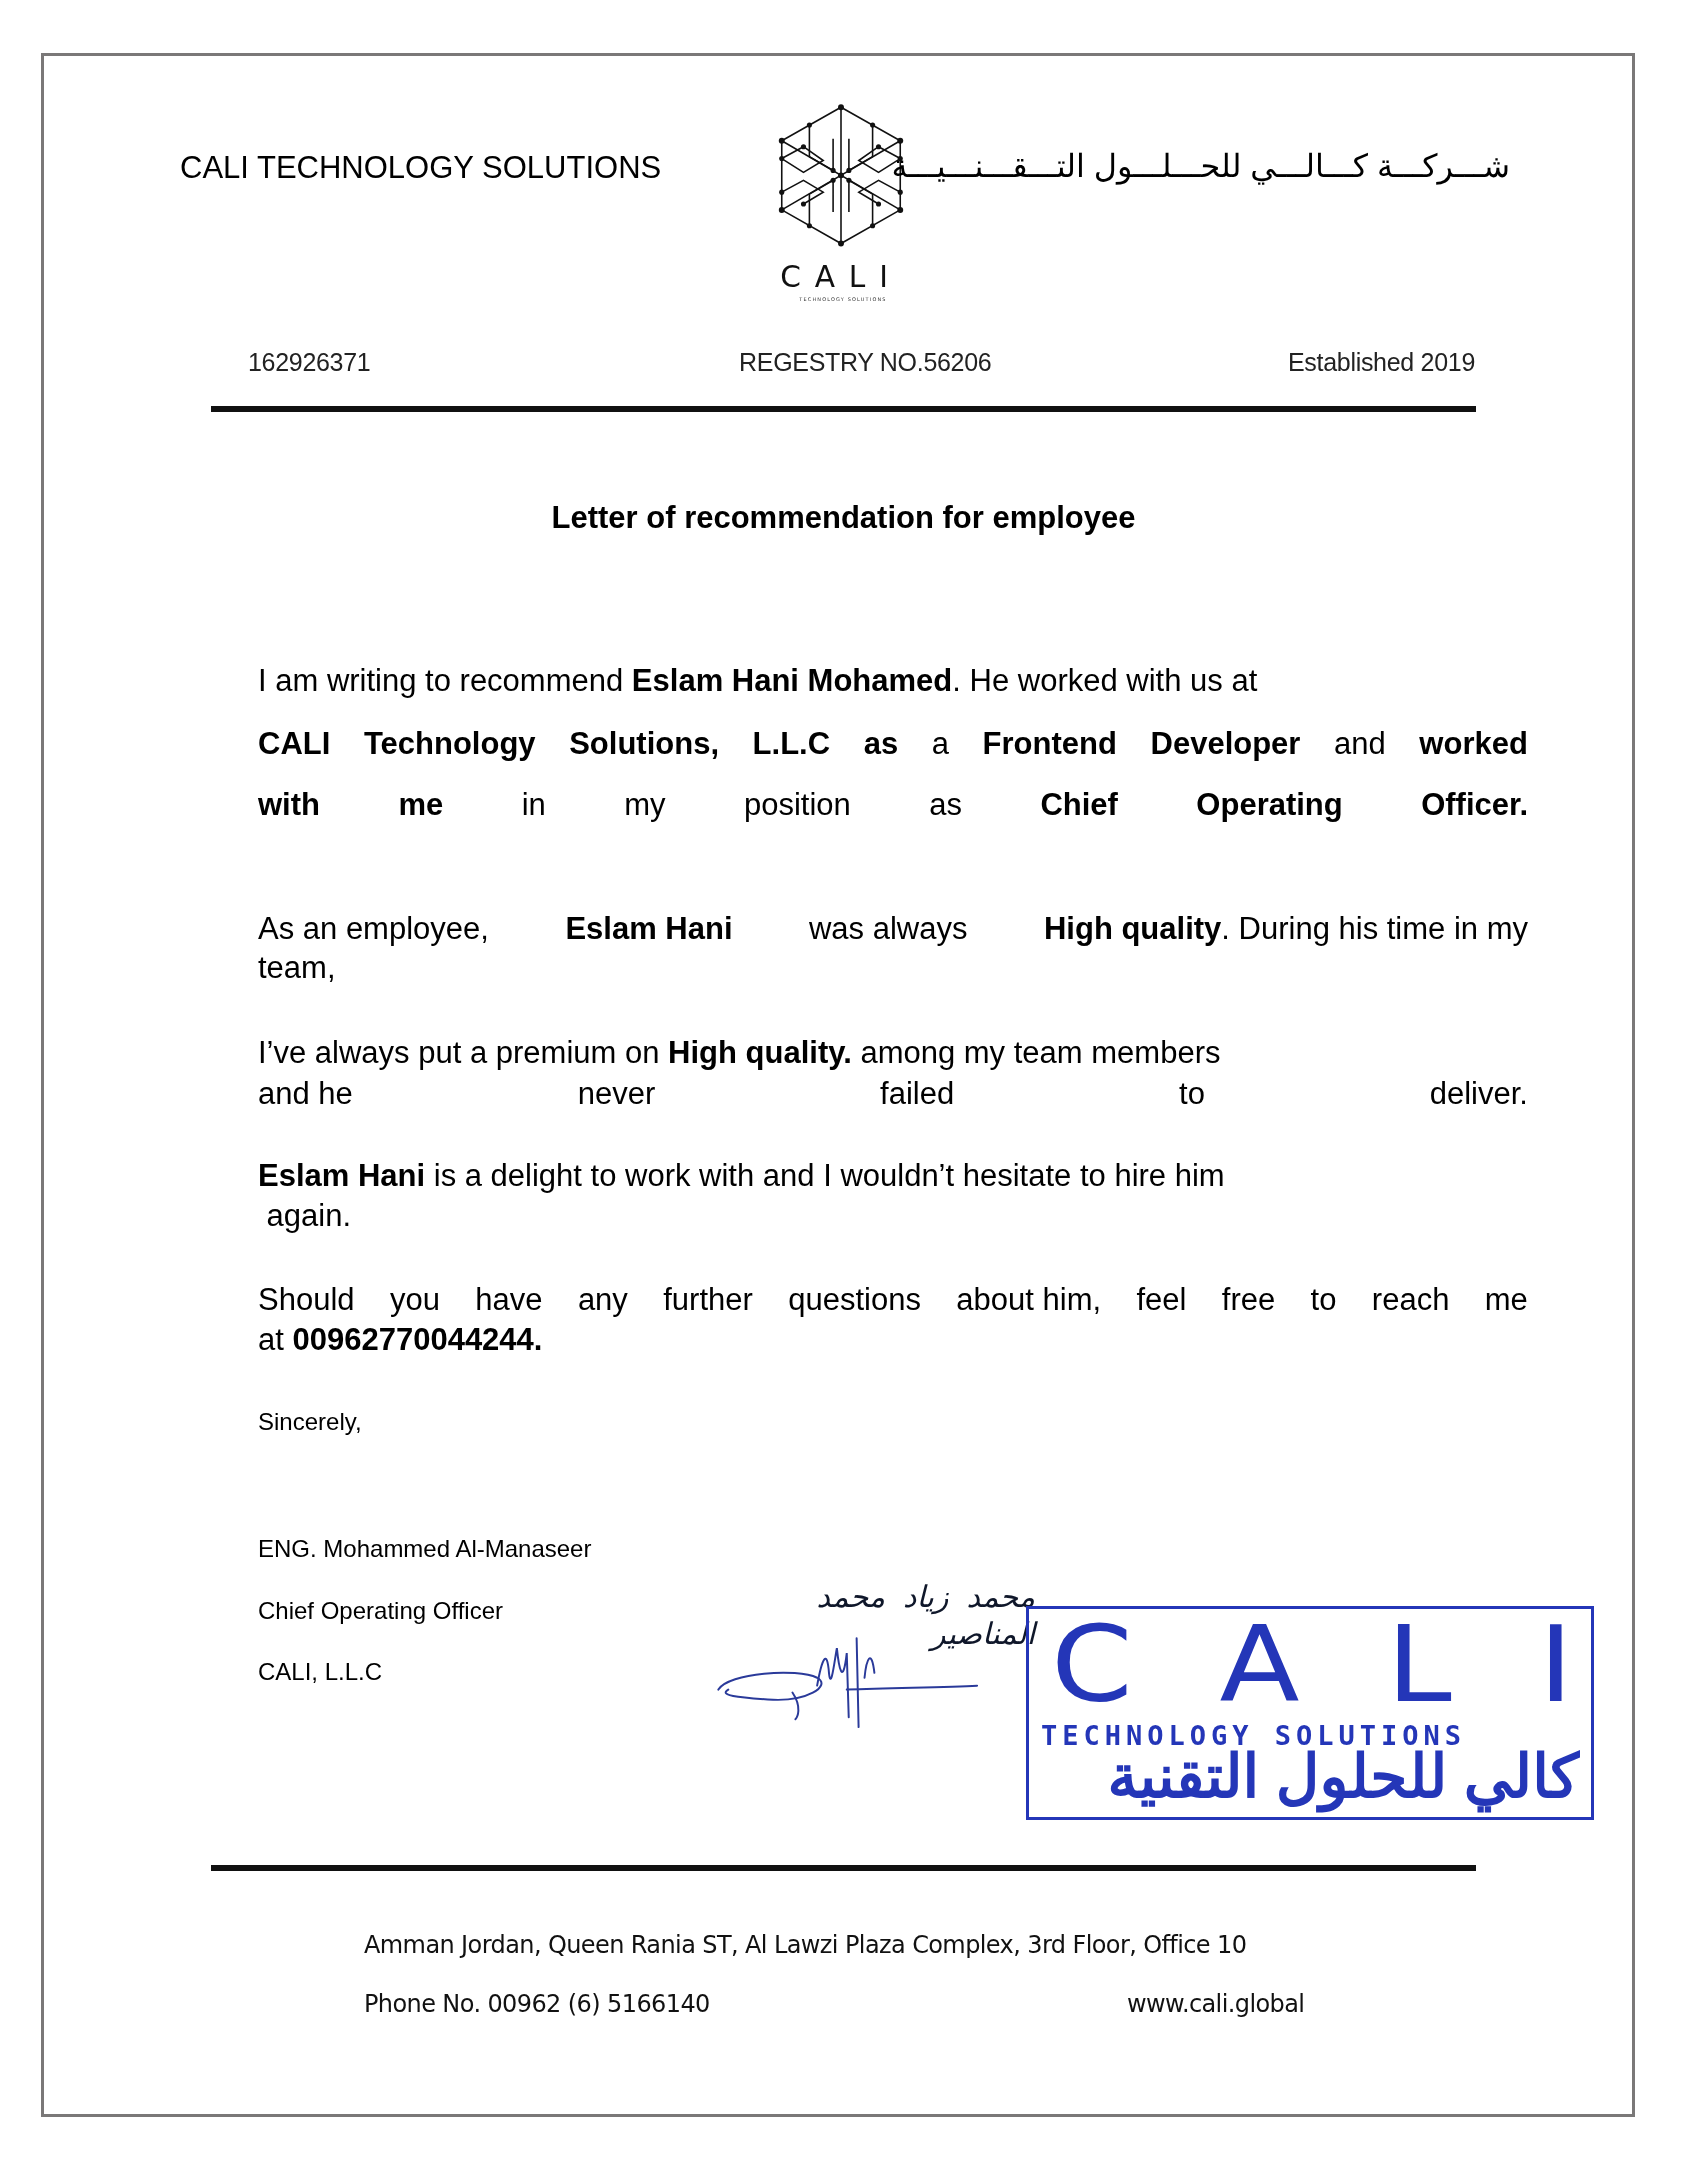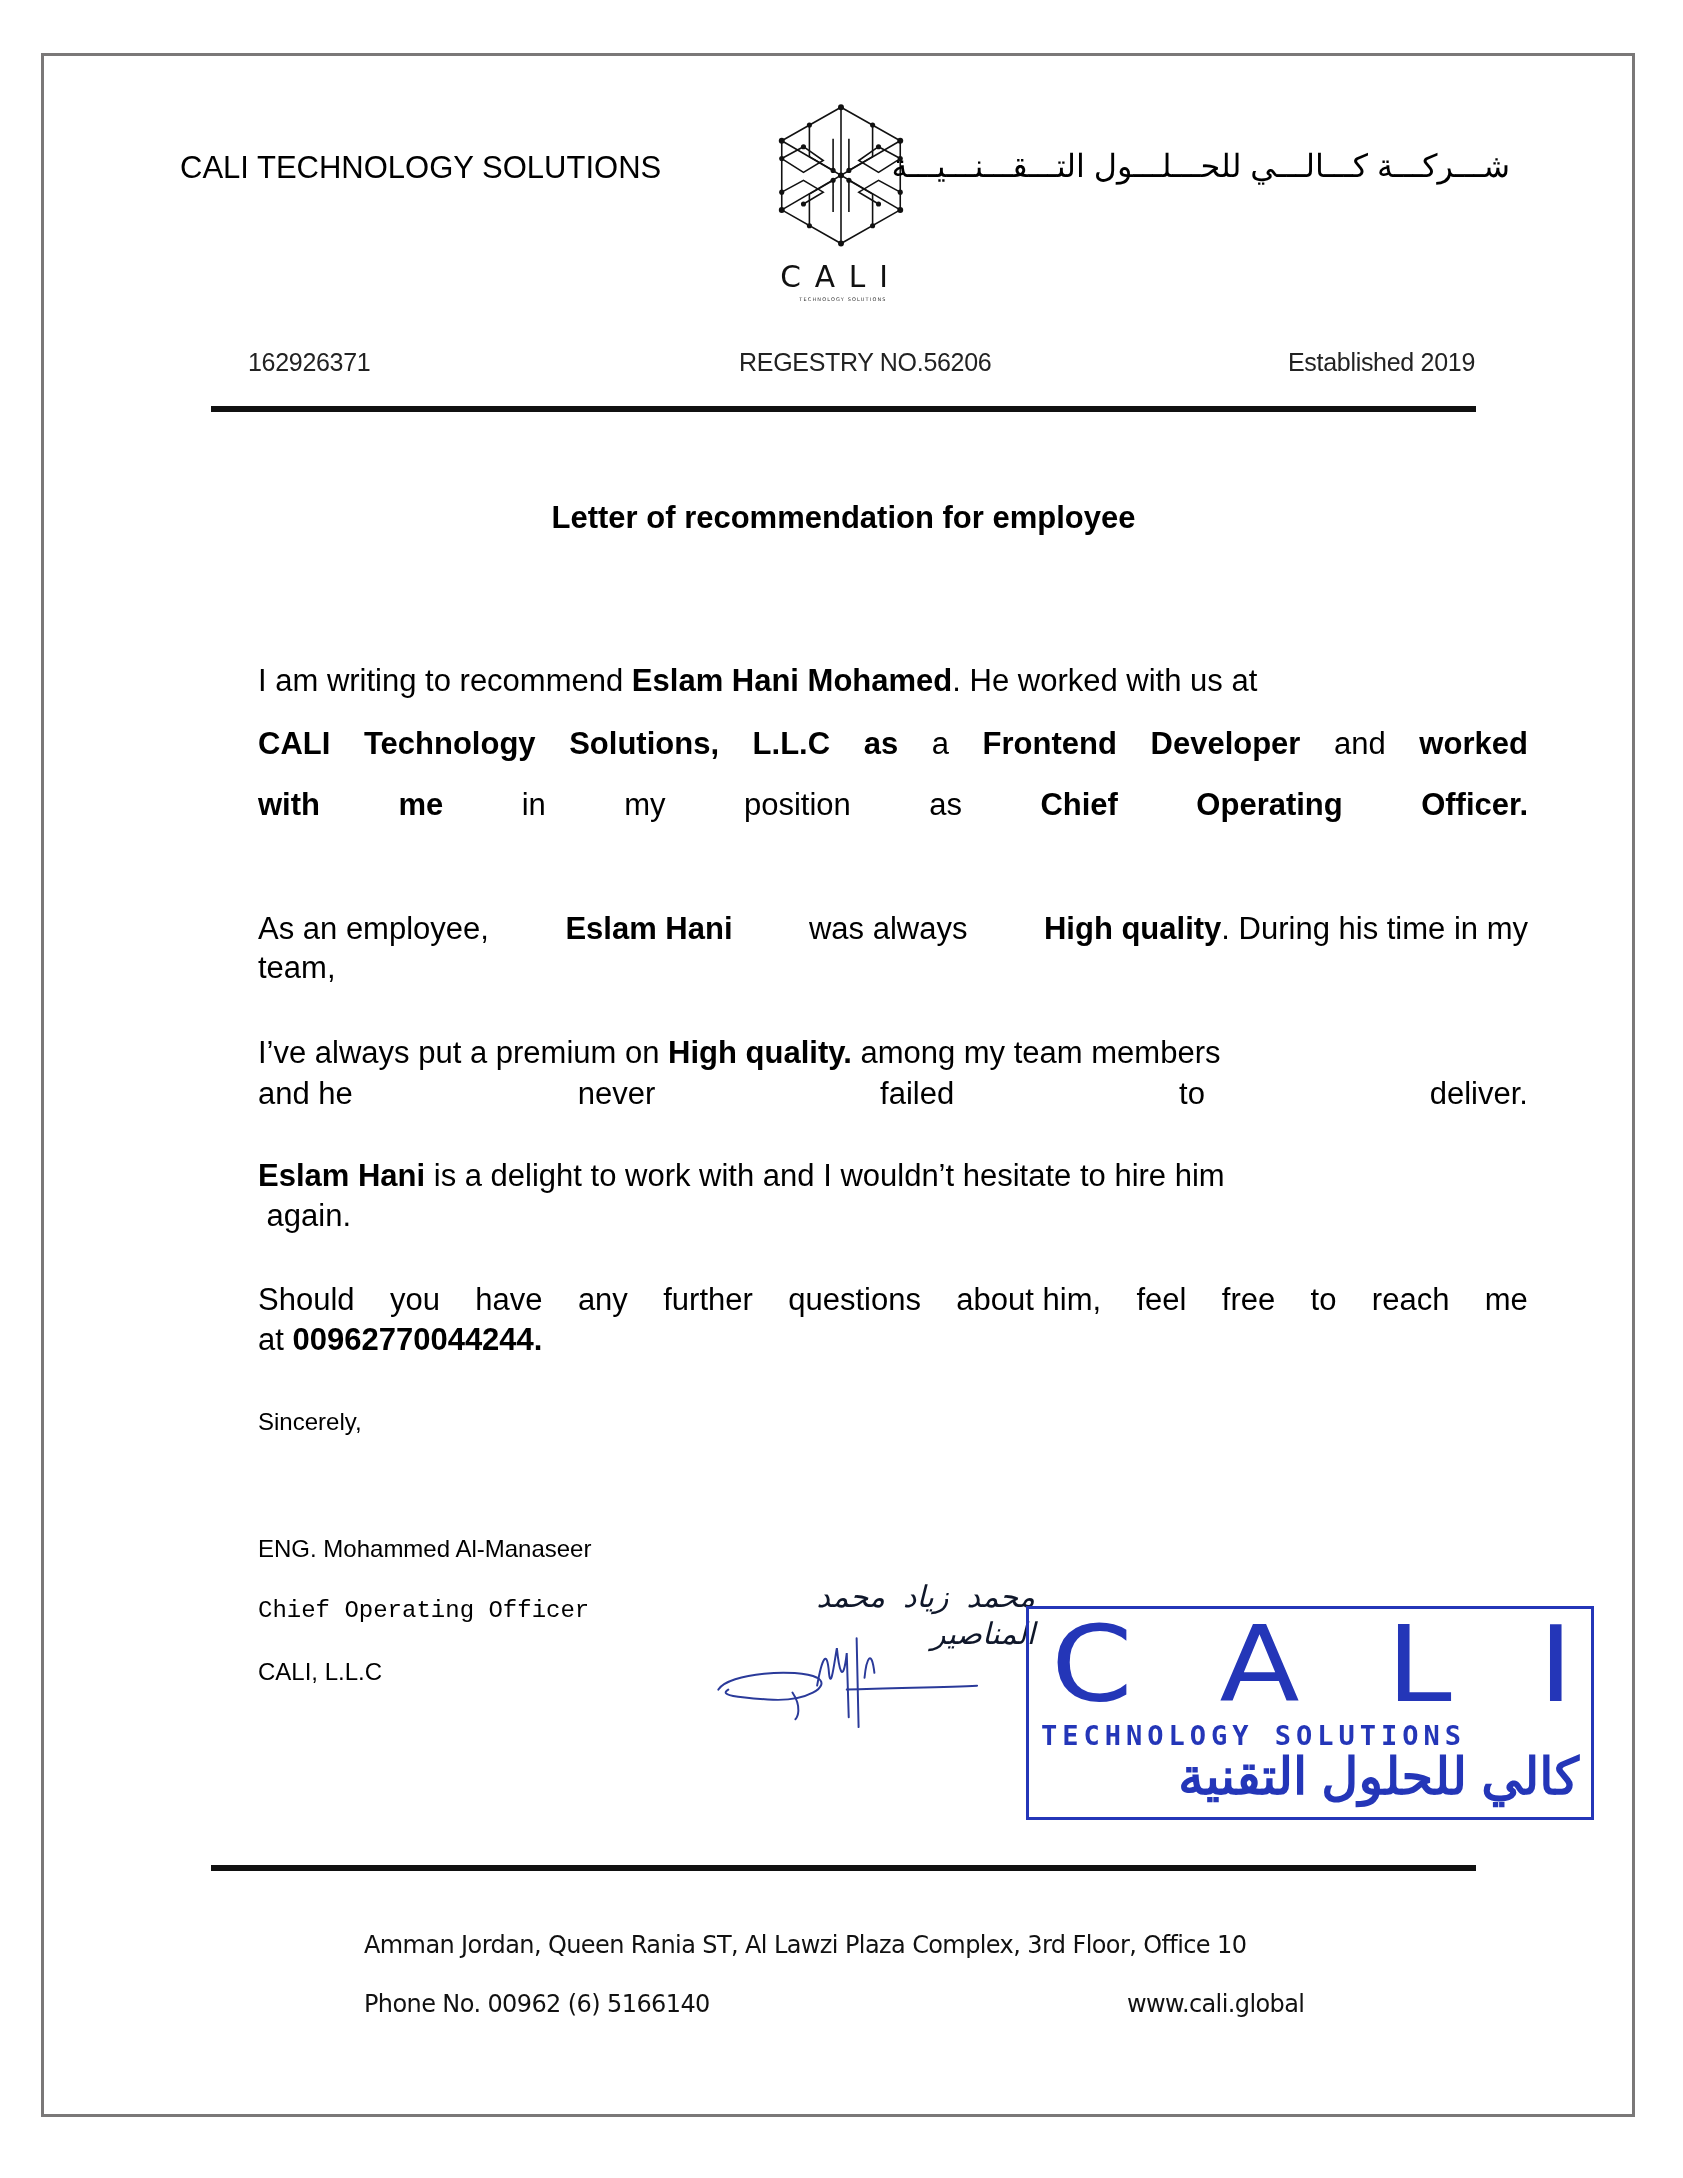--- a/index.html
+++ b/index.html
@@ -18,21 +18,21 @@
   .rule-bottom { top:1865px; }
   .title { left:0; width:1683px; text-align:center; top:500px; font-size:31px; font-weight:bold; padding-left:0; }
   .title span { position:relative; left:2px; }
   .body-line { position:absolute; left:258px; width:1270px; font-size:31px; line-height:36px; white-space:nowrap; }
   .justify { display:flex; justify-content:space-between; }
   .b { font-weight:bold; }
   .sig-text { position:absolute; left:258px; font-size:24px; }
   .stamp { position:absolute; left:1026px; top:1606px; width:568px; height:214px; border:3px solid #2436b8; box-sizing:border-box; color:#2436b8; }
   .stamp-cali { position:absolute; left:0; right:0; top:2px; display:flex; justify-content:space-between; padding:0 18px 0 22px; font-size:117px; font-weight:normal; line-height:119px; letter-spacing:0; font-family:"DejaVu Sans", sans-serif; transform:scaleY(0.9); transform-origin:top; }
   .stamp-en { position:absolute; left:12px; right:10px; top:111px; font-size:27px; letter-spacing:5px; font-family:"DejaVu Sans Mono", monospace; font-weight:bold; }
-  .stamp-ar { position:absolute; left:12px; right:12px; top:137px; font-size:51px; font-weight:bold; direction:rtl; text-align:right; line-height:61px; }
+  .stamp-ar { position:absolute; left:12px; right:12px; top:137px; font-size:60px; font-weight:bold; direction:rtl; text-align:right; line-height:61px; }
   .signature { position:absolute; left:698px; top:1579px; width:337px; height:158px; }
   .foot { position:absolute; font-size:24px; color:#111; font-family:"DejaVu Sans", sans-serif; letter-spacing:-0.6px; }
 </style>
 </head>
 <body>
 
 <div class="page-border"></div>
 
 <div class="abs hdr-en">CALI TECHNOLOGY SOLUTIONS</div>
 
@@ -156,21 +156,21 @@
     <span>to</span>
     <span>reach</span>
     <span>me</span>
   </div>
 <div class="body-line" style="top:1322px;">
   <span>at </span><span class="b">00962770044244.</span>
 </div>
 
 <div class="sig-text" style="top:1408px;">Sincerely,</div>
 <div class="sig-text" style="top:1535px;">ENG. Mohammed Al-Manaseer</div>
-<div class="sig-text" style="top:1597px;font-family:Liberation Mono, monospace;">Chief Operating Officer</div>
+<div class="sig-text" style="top:1597px;">Chief Operating Officer</div>
 <div class="sig-text" style="top:1658px;text-align:right;">CALI, L.L.C</div>
 
 <div class="signature">
   <div style="position:absolute; right:0; top:0; font-size:30px; color:#0f172a; direction:rtl; font-style:italic; font-family:Liberation Mono, monospace;">محمد زياد محمد المناصير</div>
   <svg width="337" height="158" viewBox="0 0 340 160" style="position:absolute; left:0; top:0;">
     <g stroke="#2a3a9a" stroke-width="2" fill="none" stroke-linecap="round">
       <path d="M20,112 C30,95 100,90 120,100 C135,108 110,125 70,122 C40,120 20,118 30,112"></path>
       <path d="M95,115 C105,130 100,140 98,142"></path>
       <path d="M120,108 C125,80 130,70 132,95 C134,115 138,80 140,70 C142,90 146,110 150,75 L152,140"></path>
       <path d="M160,60 L162,150"></path>

